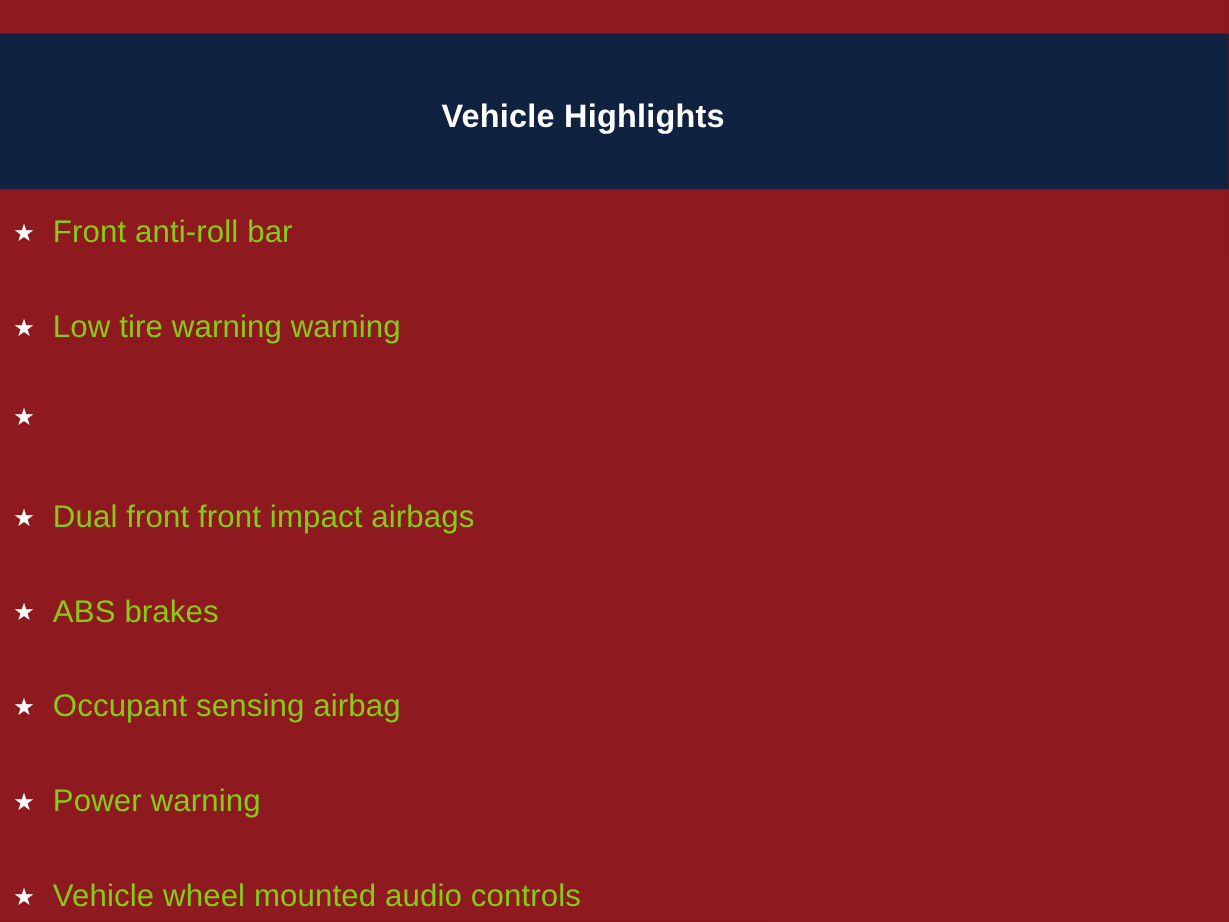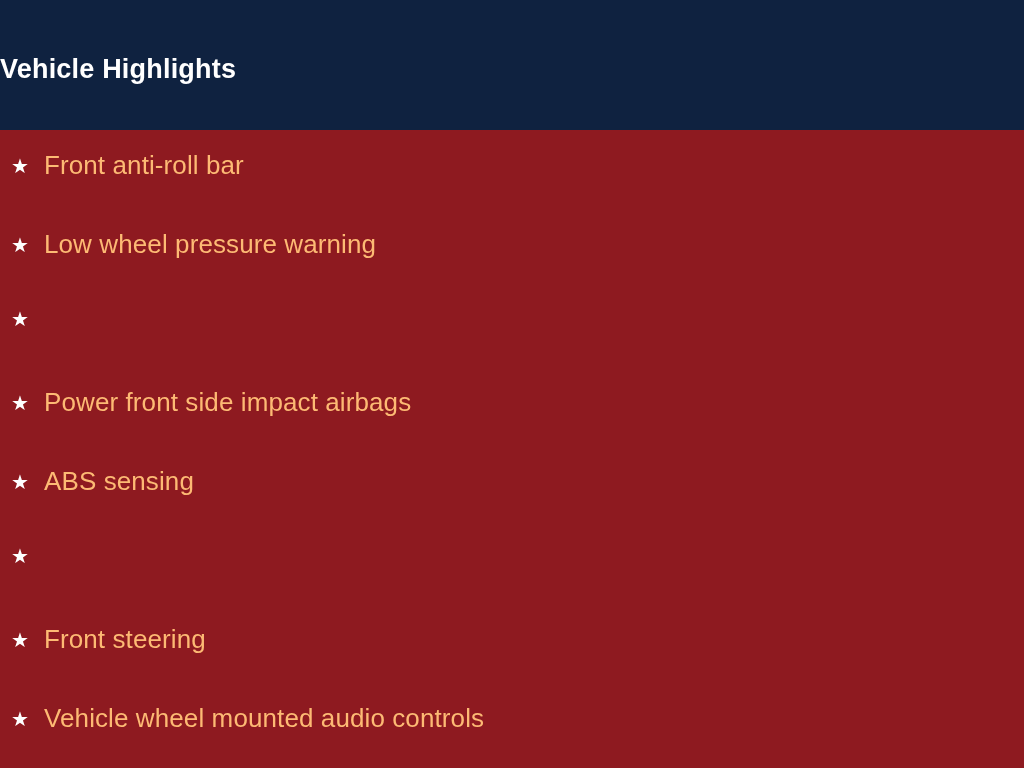--- a/index.html
+++ b/index.html
@@ -23,23 +23,24 @@
     flex-direction: column;
   }
   
   .header {
     width: 100%;
     height: 130px;
     background: #0f2240;
     box-sizing: border-box;
     display: flex;
     align-items: center;
-    justify-content: flex-start;
+    justify-content: center;
     padding: 0 52px 0 0;
     flex: 0 0 130px;
+    margin-top: 28px;
   }
   .header-title {
     color: #ffffff;
     font-family: "Liberation Sans", sans-serif;
     font-size: 27px;
     font-weight: bold;
     letter-spacing: 0.2px;
     line-height: 1;
     white-space: nowrap;
     margin-top: 8px;
@@ -68,21 +69,21 @@
     font-family: "DejaVu Sans", sans-serif;
     font-size: 20px;
     line-height: 1;
     width: 33px;
     flex: 0 0 33px;
     text-align: left;
     position: relative;
     top: -1px;
   }
   .item-label {
-    color: #fdba74;
+    color: #84cc16;
     font-family: "Liberation Sans", sans-serif;
     font-size: 26px;
     font-weight: normal;
     line-height: 1;
     letter-spacing: 0.1px;
     white-space: nowrap;
   }
 </style>
 </head>
 <body>
@@ -96,44 +97,45 @@
   <div class="body">
     <ul class="highlight-list">
 
       <li class="highlight-item">
         <span class="bullet-star">★</span>
         <span class="item-label">Front anti-roll bar</span>
       </li>
 
       <li class="highlight-item">
         <span class="bullet-star">★</span>
-        <span class="item-label">Low wheel pressure warning</span>
+        <span class="item-label">Low tire warning warning</span>
       </li>
 
       <li class="highlight-item">
         <span class="bullet-star">★</span>
       </li>
 
       <li class="highlight-item">
         <span class="bullet-star">★</span>
-        <span class="item-label">Power front side impact airbags</span>
+        <span class="item-label">Dual front front impact airbags</span>
       </li>
 
       <li class="highlight-item">
         <span class="bullet-star">★</span>
-        <span class="item-label">ABS sensing</span>
+        <span class="item-label">ABS brakes</span>
       </li>
 
       <li class="highlight-item">
         <span class="bullet-star">★</span>
+        <span class="item-label">Occupant sensing airbag</span>
       </li>
 
       <li class="highlight-item">
         <span class="bullet-star">★</span>
-        <span class="item-label">Front steering</span>
+        <span class="item-label">Power warning</span>
       </li>
 
       <li class="highlight-item">
         <span class="bullet-star">★</span>
         <span class="item-label">Vehicle wheel mounted audio controls</span>
       </li>
 
     </ul>
   </div>
 

